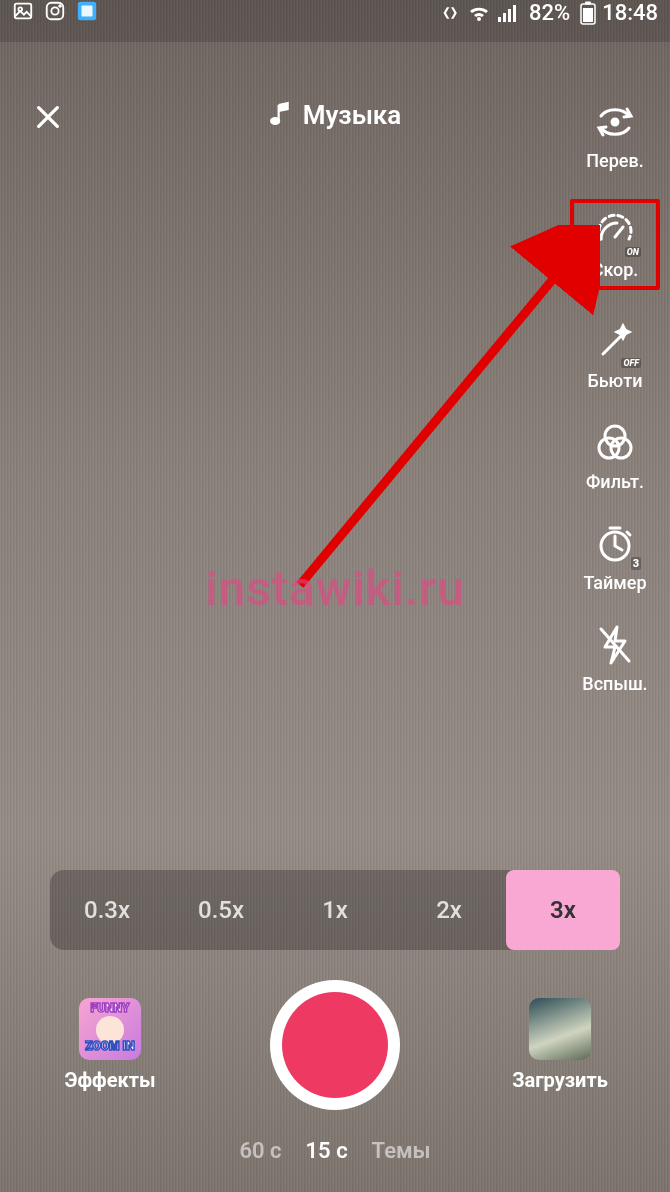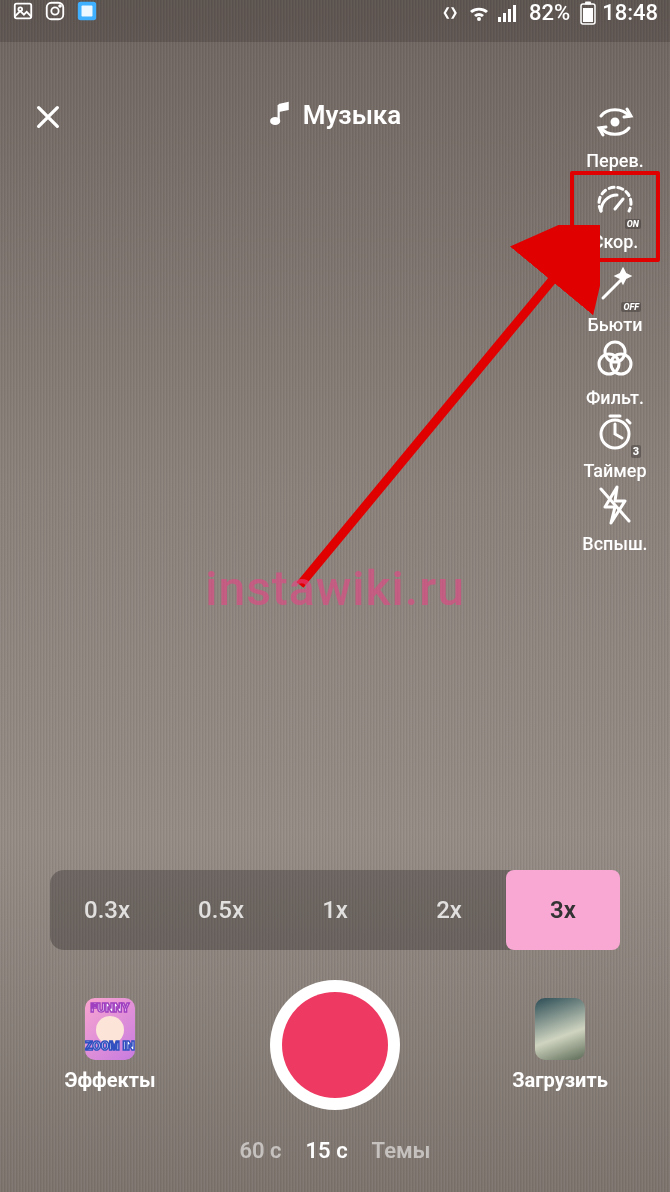--- a/index.html
+++ b/index.html
@@ -54,20 +54,21 @@
 
   
   .right-tools {
     position: absolute;
     right: 10px;
     top: 98px;
     width: 90px;
     display: flex;
     flex-direction: column;
     align-items: flex-start;
+    gap: 28px;
   }
   .tool-item { display: flex; flex-direction: column; align-items: center; gap: 4px; width: 100%; }
   .tool-icon { width: 48px; height: 48px; display:flex; align-items:center; justify-content:center; }
   .tool-label { font-size: 18px; font-weight: 500; text-align: center; }
   .highlight-box {
     border: 4px solid #e00000;
     border-radius: 2px;
     padding: 4px 2px 6px 2px;
   }
   .badge {
@@ -132,21 +133,21 @@
     position: absolute;
     left: 0; right: 0;
     top: 980px;
     display: flex;
     align-items: center;
     justify-content: space-between;
     padding: 0 50px;
   }
   .side-btn { display:flex; flex-direction:column; align-items:center; gap:8px; width:120px; }
   .thumb {
-    width: 50px; height: 62px; border-radius: 10px;
+    width: 62px; height: 62px; border-radius: 10px;
     background: linear-gradient(135deg,#f9a5cf,#c77be0);
     position: relative;
     overflow: hidden;
   }
   .thumb.right {
     background: linear-gradient(160deg,#2b4c55,#cfd4c0 60%, #5b6a55);
   }
   .thumb-txt {
     position:absolute; top:4px; left:0; right:0;
     font-size:12px; font-weight:900; text-align:center;

